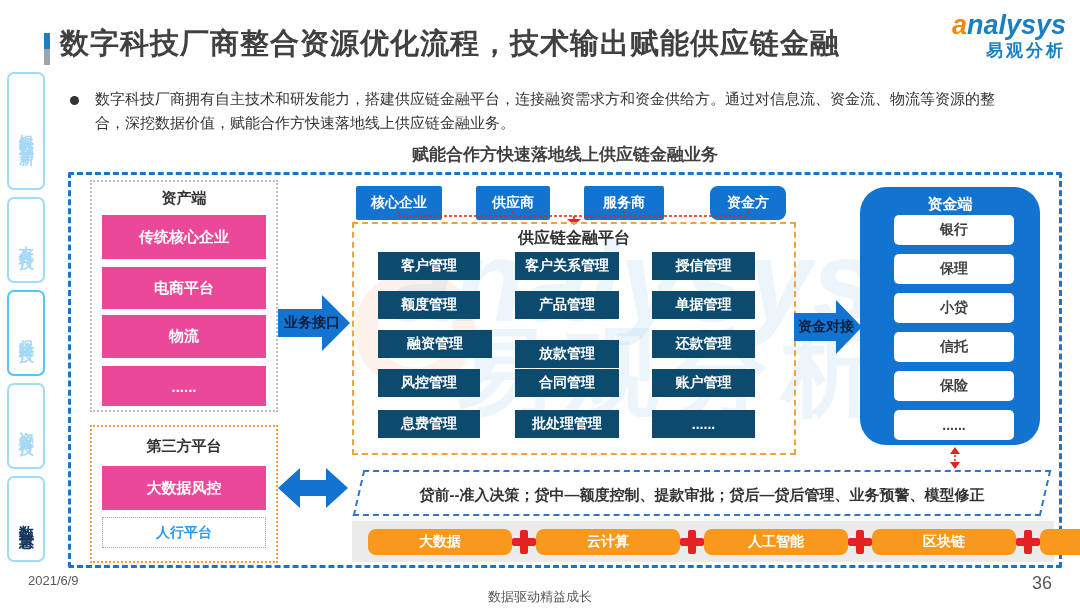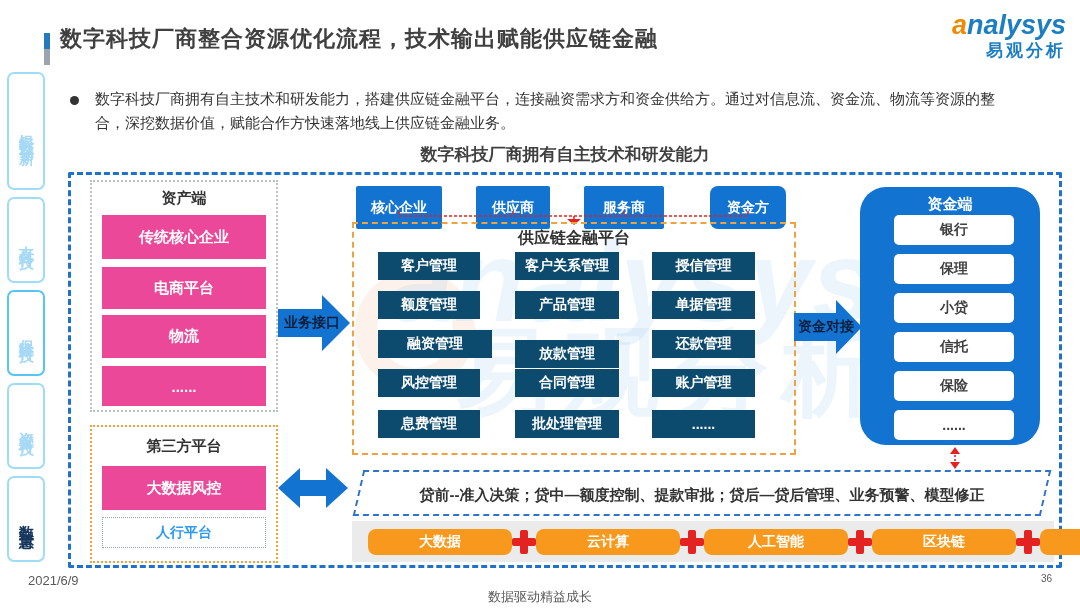--- a/index.html
+++ b/index.html
@@ -3,21 +3,21 @@
 <meta charset="utf-8">
 <style>
   html,body{margin:0;padding:0;background:#fff;}
   .page{position:relative;width:1080px;height:608px;background:#ffffff;overflow:hidden;
         font-family:"Liberation Sans","DejaVu Sans",sans-serif;color:#333;}
   .abs{position:absolute;box-sizing:border-box;}
 
   
   .accent-bar{left:44px;top:33px;width:6px;height:32px;
       background:linear-gradient(to bottom,#2878be 0 50%,#9aa5ad 50% 100%);}
-  .title{left:60px;top:24px;width:860px;font-size:22px;font-weight:bold;color:#404040;
+  .title{left:60px;top:24px;width:860px;font-size:29px;font-weight:bold;color:#404040;
       letter-spacing:1px;margin:0;}
   .logo{right:14px;top:10px;text-align:right;}
   .brand{display:block;font-size:27px;font-weight:bold;font-style:italic;color:#1b7ec2;line-height:30px;}
   .brand::first-letter{color:#f08a00;}
   .brand-cn{display:block;font-size:17px;font-weight:bold;color:#1b7ec2;letter-spacing:3px;line-height:22px;}
   .bullet-dot{left:70px;top:96px;width:9px;height:9px;border-radius:50%;background:#333;}
   .bullet-text{left:95px;top:87px;width:928px;font-size:15px;line-height:24px;color:#333;margin:0;}
   .diagram-title{left:68px;top:143px;width:994px;text-align:center;font-size:17px;font-weight:bold;color:#404040;}
 
   
@@ -41,21 +41,21 @@
   .panel-title{font-size:15px;font-weight:bold;color:#333;text-align:center;}
   .asset-panel{left:90px;top:180px;width:188px;height:232px;border:2px dotted #b9c0c9;background:#fff;}
   .third-panel{left:90px;top:425px;width:188px;height:138px;border:2px dotted #f0a23f;background:#fff;}
 
   .box-blue{background:#ec4899;color:#fff;font-size:15px;font-weight:bold;
       display:flex;align-items:center;justify-content:center;}
   .box-white-dotted{background:#fff;border:1px dotted #9aa7b5;color:#2e9bf0;font-size:14px;font-weight:bold;
       display:flex;align-items:center;justify-content:center;}
 
   
-  .tab-blue{top:186px;height:43px;background:#1273d0;color:#fff;font-size:14px;font-weight:bold;
+  .tab-blue{top:186px;height:34px;background:#1273d0;color:#fff;font-size:14px;font-weight:bold;
       border-radius:2px;display:flex;align-items:center;justify-content:center;}
 
   
   .platform-box{left:352px;top:222px;width:444px;height:233px;border:2px dashed #f0a23f;background:transparent;}
   .platform-title{left:352px;top:228px;width:444px;text-align:center;font-size:16px;font-weight:bold;color:#333;}
   .module{height:28px;background:#0c4a6e;color:#fff;font-size:14px;font-weight:bold;
       display:flex;align-items:center;justify-content:center;}
 
   
   .fund-panel{left:860px;top:187px;width:180px;height:258px;background:#1273d0;border-radius:26px;}
@@ -77,36 +77,36 @@
       display:flex;align-items:center;justify-content:space-between;padding:0 16px;}
   .tech-box{height:26px;min-width:88px;padding:0 28px;background:#f8991d;border-radius:8px;color:#fff;
       font-size:14px;font-weight:bold;display:flex;align-items:center;justify-content:center;}
   .plus{position:relative;width:24px;height:24px;flex:0 0 auto;}
   .plus::before{content:"";position:absolute;left:0;top:8px;width:24px;height:8px;background:#e32222;border-radius:2px;}
   .plus::after{content:"";position:absolute;left:8px;top:0;width:8px;height:24px;background:#e32222;border-radius:2px;}
 
   
   .footer-date{left:28px;top:573px;font-size:13px;color:#595959;}
   .footer-slogan{left:0;top:573px;width:1080px;text-align:center;font-size:13px;color:#595959;margin-top:15px;}
-  .footer-page{right:28px;top:573px;font-size:10px;color:#595959;}
+  .footer-page{right:28px;top:573px;font-size:18px;color:#595959;}
 </style>
 </head>
 <body>
 
 <div class="page">
 
   <div class="abs accent-bar"></div>
   <h1 class="abs title">数字科技厂商整合资源优化流程，技术输出赋能供应链金融</h1>
   <div class="abs logo">
     <span class="brand">analysys</span>
     <span class="brand-cn">易观分析</span>
   </div>
   <span class="abs bullet-dot"></span>
   <p class="abs bullet-text">数字科技厂商拥有自主技术和研发能力，搭建供应链金融平台，连接融资需求方和资金供给方。通过对信息流、资金流、物流等资源的整合，深挖数据价值，赋能合作方快速落地线上供应链金融业务。</p>
-  <div class="abs diagram-title">数字科技厂商拥有自主技术和研发能力</div>
+  <div class="abs diagram-title">赋能合作方快速落地线上供应链金融业务</div>
 
   <div class="abs side-tab" style="top:72px;height:118px;">银行数字创新</div>
   <div class="abs side-tab" style="top:197px;height:86px;">支付科技</div>
   <div class="abs side-tab strong" style="top:290px;height:86px;">保险科技</div>
   <div class="abs side-tab" style="top:383px;height:86px;">资管科技</div>
   <div class="abs side-tab active" style="top:476px;height:86px;">数字普惠</div>
 
   <div class="abs outer-box"></div>
 
   <div class="abs wm wm-swirl"></div>

